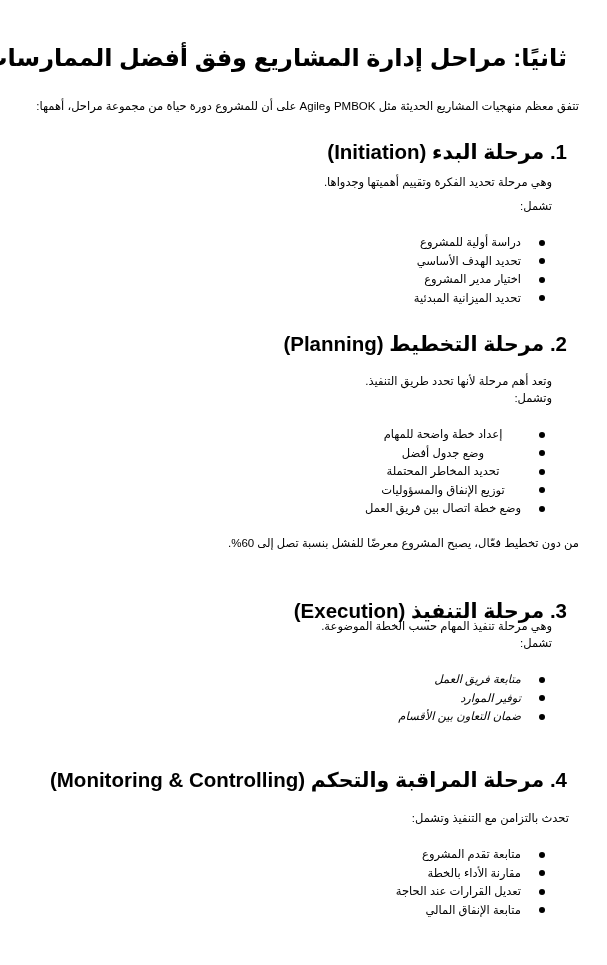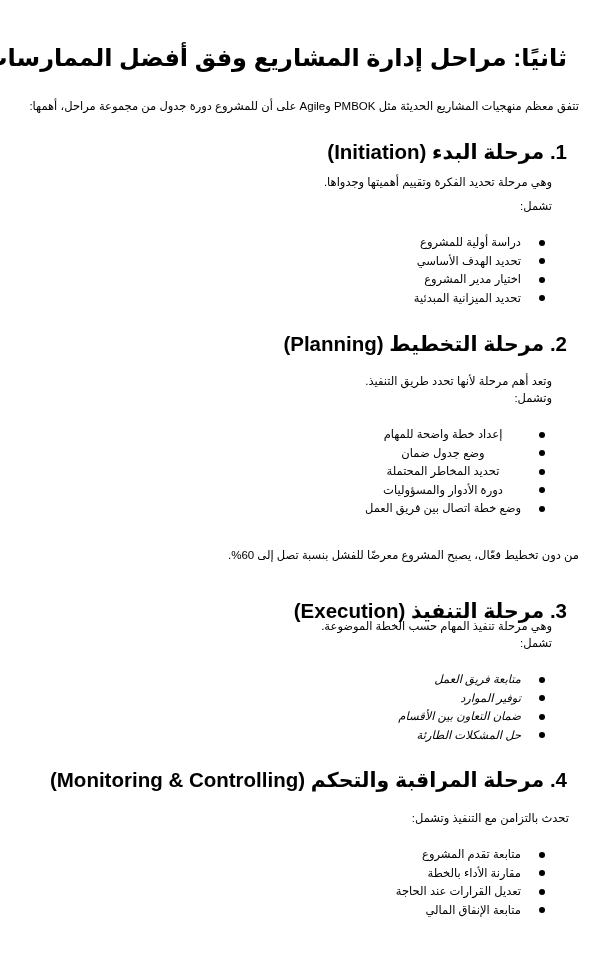--- a/index.html
+++ b/index.html
@@ -76,52 +76,51 @@
       background: #000;
     }
   </style>
 </head>
 <body>
 
 <div class="page">
 
   <div class="abs title">ثانيًا: مراحل إدارة المشاريع وفق أفضل الممارسات</div>
 
-  <div class="abs intro">تتفق معظم منهجيات المشاريع الحديثة مثل PMBOK وAgile على أن للمشروع دورة جدول من مجموعة مراحل، أهمها:</div>
+  <div class="abs intro">تتفق معظم منهجيات المشاريع الحديثة مثل PMBOK وAgile على أن للمشروع دورة حياة من مجموعة مراحل، أهمها:</div>
 
   <div class="abs h2" style="top:137px;">1. مرحلة البدء (Initiation)</div>
   <div class="abs para" style="top:174px;">وهي مرحلة تحديد الفكرة وتقييم أهميتها وجدواها.</div>
   <div class="abs para" style="top:198px;">تشمل:</div>
   <ul class="bullets" style="top:233px;text-align:right;">
     <li><span class="dot"></span><span>دراسة أولية للمشروع</span></li>
     <li><span class="dot"></span><span>تحديد الهدف الأساسي</span></li>
     <li><span class="dot"></span><span>اختيار مدير المشروع</span></li>
     <li><span class="dot"></span><span>تحديد الميزانية المبدئية</span></li>
   </ul>
 
   <div class="abs h2" style="top:329px;">2. مرحلة التخطيط (Planning)</div>
   <div class="abs para" style="top:373px;">وتعد أهم مرحلة لأنها تحدد طريق التنفيذ.</div>
   <div class="abs para" style="top:390px;">وتشمل:</div>
   <ul class="bullets" style="top:425px;text-align:center;">
     <li><span class="dot"></span><span>إعداد خطة واضحة للمهام</span></li>
-    <li><span class="dot"></span><span>وضع جدول ضمان</span></li>
+    <li><span class="dot"></span><span>وضع جدول أفضل</span></li>
     <li><span class="dot"></span><span>تحديد المخاطر المحتملة</span></li>
-    <li><span class="dot"></span><span>دورة الأدوار والمسؤوليات</span></li>
+    <li><span class="dot"></span><span>توزيع الإنفاق والمسؤوليات</span></li>
     <li><span class="dot"></span><span>وضع خطة اتصال بين فريق العمل</span></li>
   </ul>
-  <div class="abs para" style="top:535px; right:28px;margin-top:12px;">من دون تخطيط فعّال، يصبح المشروع معرضًا للفشل بنسبة تصل إلى 60%.</div>
+  <div class="abs para" style="top:535px; right:28px;">من دون تخطيط فعّال، يصبح المشروع معرضًا للفشل بنسبة تصل إلى 60%.</div>
 
   <div class="abs h2" style="top:573px;margin-top:23px;">3. مرحلة التنفيذ (Execution)</div>
   <div class="abs para" style="top:618px;">وهي مرحلة تنفيذ المهام حسب الخطة الموضوعة.</div>
   <div class="abs para" style="top:635px;">تشمل:</div>
   <ul class="bullets" style="top:670px;font-style:italic;">
     <li><span class="dot"></span><span>متابعة فريق العمل</span></li>
     <li><span class="dot"></span><span>توفير الموارد</span></li>
     <li><span class="dot"></span><span>ضمان التعاون بين الأقسام</span></li>
-    <li><span class="dot"></span><span>حل المشكلات الطارئة</span></li>
   </ul>
 
   <div class="abs h2" style="top:765px;">4. مرحلة المراقبة والتحكم (Monitoring &amp; Controlling)</div>
   <div class="abs para" style="top:810px; right:38px;margin-left:48px;">تحدث بالتزامن مع التنفيذ وتشمل:</div>
   <ul class="bullets" style="top:845px;">
     <li><span class="dot"></span><span>متابعة تقدم المشروع</span></li>
     <li><span class="dot"></span><span>مقارنة الأداء بالخطة</span></li>
     <li><span class="dot"></span><span>تعديل القرارات عند الحاجة</span></li>
     <li><span class="dot"></span><span>متابعة الإنفاق المالي</span></li>
   </ul>

